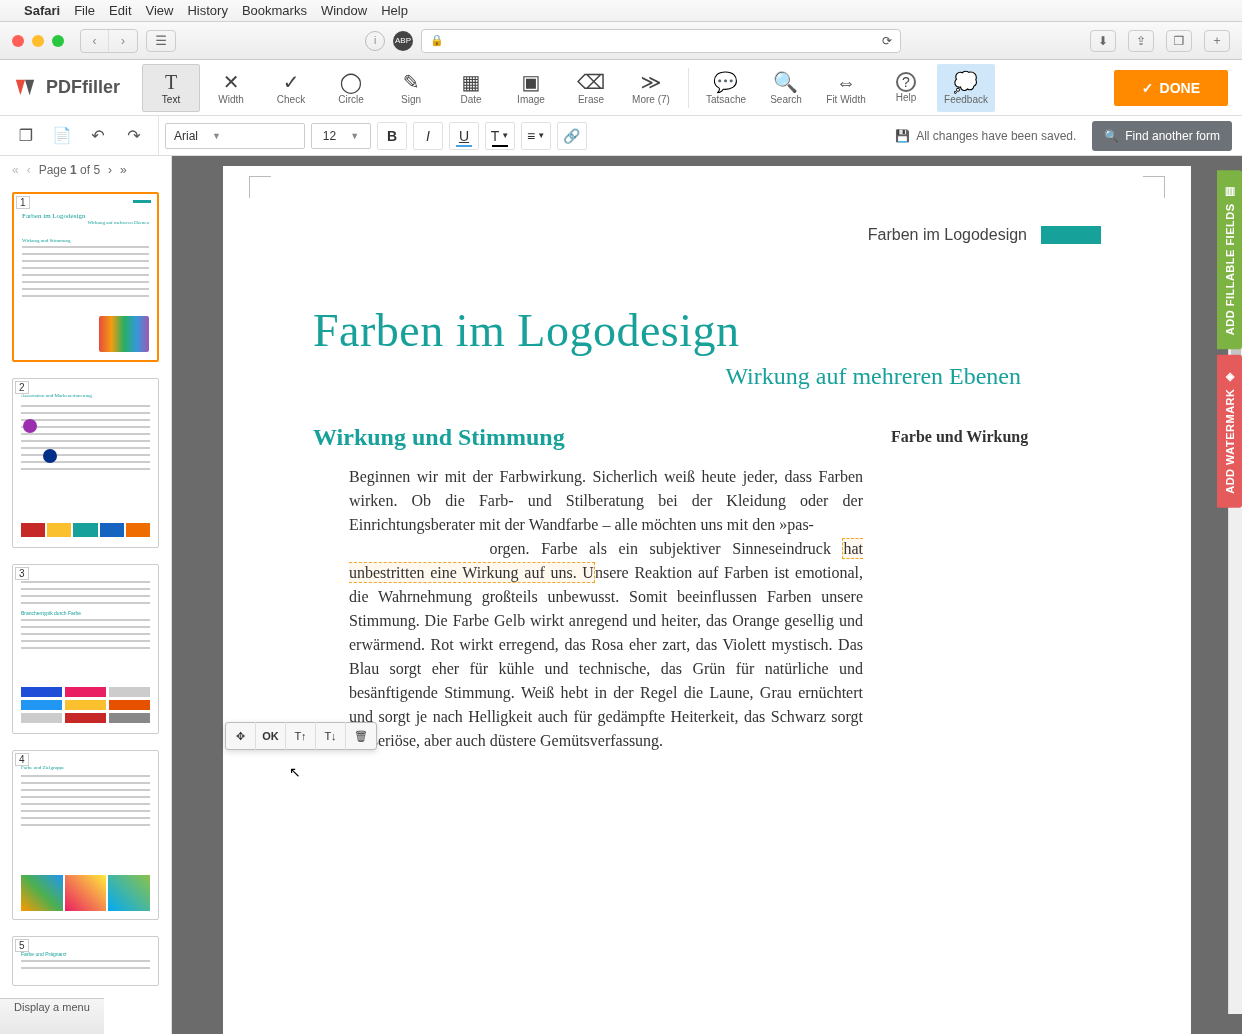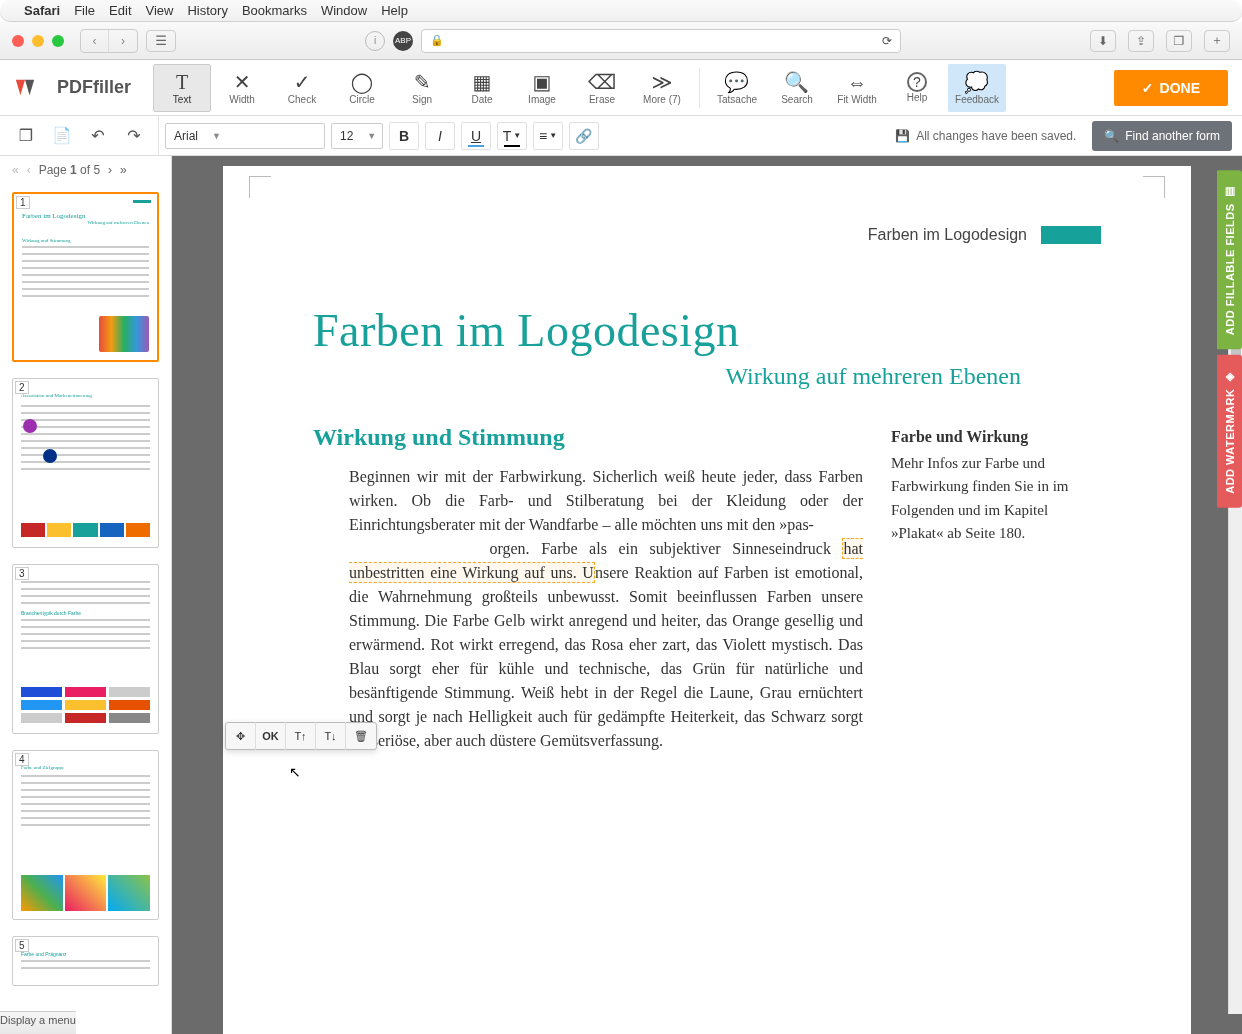--- a/index.html
+++ b/index.html
@@ -1,19 +1,19 @@
 <!DOCTYPE html>
 <html><head>
 <meta charset="utf-8">
 <style>
 * { margin: 0; padding: 0; box-sizing: border-box; }
 body { font-family: -apple-system, "Helvetica Neue", Arial, sans-serif; font-size: 13px; color: #333; background: #fff; width: 1242px; height: 1034px; overflow: hidden; position: relative; }
 
 
-.menubar { height: 22px; background: linear-gradient(#fafafa,#f0f0f0); display: flex; align-items: center; padding: 0 10px; font-size: 13px; border-bottom: 1px solid #d0d0d0; border-radius: 10px; }
+.menubar { height: 22px; background: linear-gradient(#fafafa,#f0f0f0); display: flex; align-items: center; padding: 0 10px; font-size: 13px; border-bottom: 1px solid #d0d0d0; }
 .menubar .apple { font-size: 14px; margin-right: 14px; }
 .menubar .app { font-weight: 600; margin-right: 14px; }
 .menubar .mi { margin-right: 14px; }
 
 
 .browser-bar { height: 38px; background: linear-gradient(#f9f9f9,#ececec); border-bottom: 1px solid #c9c9c9; display: flex; align-items: center; padding: 0 12px; gap: 8px; position: relative;}
 .traffic { display: flex; gap: 8px; margin-right: 8px;}
 .dot { width: 12px; height: 12px; border-radius: 50%; }
 .dot.r { background:#ff5f57; } .dot.y { background:#ffbd2e; } .dot.g { background:#28c940; }
 .navbtns { display:flex; border:1px solid #ccc; border-radius:4px; overflow:hidden; }
@@ -22,38 +22,38 @@
 .sidebtn { width:30px; height:22px; border:1px solid #ccc; border-radius:4px; display:flex; align-items:center; justify-content:center; color:#666; }
 .urlbar { flex:0 0 480px; height:24px; border:1px solid #ccc; border-radius:4px; background:#fff; display:flex; align-items:center; padding:0 8px; font-size:12px; color:#555; margin:0 auto; gap:6px;}
 .urlbar .lock { font-size:11px; color:#777;}
 .url-actions{ display:flex; gap:12px; align-items:center;}
 .url-actions .ubtn { width:26px; height:22px; border:1px solid #ccc; border-radius:4px; display:flex; align-items:center; justify-content:center; color:#666; font-size:12px;}
 .circ-icon { width:20px; height:20px; border:1px solid #bbb; border-radius:50%; display:flex; align-items:center; justify-content:center; font-size:10px; color:#888;}
 .abp-icon { width:20px; height:20px; border-radius:50%; background:#444; color:#fff; font-size:8px; font-weight:400; display:flex; align-items:center; justify-content:center;}
 
 
 .app-toolbar { height:56px; background:#fff; border-bottom:1px solid #ddd; display:flex; align-items:center; padding:0 14px; gap:4px;}
-.logo { display:flex; align-items:center; gap:21px; font-size:18px; font-weight:600; color:#555; margin-right:18px;}
+.logo { display:flex; align-items:center; gap:10px; font-size:18px; font-weight:600; color:#555; margin-right:18px;}
 .logo .mark { width:22px; height:22px; position:relative; }
 .logo .mark svg { display:block;}
 .tool-group { display:flex; gap:2px; }
 .tool { width:58px; height:48px; display:flex; flex-direction:column; align-items:center; justify-content:center; font-size:10px; color:#666; border-radius:2px; cursor:pointer;}
 .tool.active { background:#e8e8e8; border:1px solid #ccc; color:#333;}
 .tool.feedback { background:#cfe7f8; }
 .tool .ico { font-size:20px; height:24px; display:flex; align-items:center; justify-content:center; color:#444;}
 .divider { width:1px; height:40px; background:#e4e4e4; margin:0 4px;}
 .done-btn { margin-left:auto; background:#ff8a00; color:#fff; border:none; height:36px; padding:0 28px; border-radius:2px; font-size:14px; font-weight:600; display:flex; align-items:center; gap:6px;}
 
 
 .format-bar { height:40px; background:#fff; border-bottom:1px solid #ddd; display:flex; align-items:center; padding:0 10px; gap:6px;}
 .fb-left { display:flex; align-items:center; gap:4px; border-right:1px solid #e4e4e4; height:100%; padding-right:8px;}
 .fb-icon-btn { width:32px; height:28px; display:flex; align-items:center; justify-content:center; color:#555; font-size:16px; cursor:pointer;}
 .select { height:26px; border:1px solid #ccc; border-radius:2px; display:flex; align-items:center; padding:0 8px; font-size:12px; background:#fff; gap:14px;}
-.select.font { width:160px; }
-.select.size { width:52px; }
+.select.font { width:140px; }
+.select.size { width:60px;justify-content:center; }
 .select .caret { font-size:9px; color:#888;}
 .fb-tool { width:30px; height:28px; border:1px solid #e0e0e0; border-radius:2px; display:flex; align-items:center; justify-content:center; font-size:14px; background:#fff; position:relative;}
 .status-save { margin-left:auto; display:flex; align-items:center; gap:6px; font-size:12px; color:#666; margin-right:10px;}
 .find-btn { background:#6d7278; color:#fff; border:none; height:30px; padding:0 12px; border-radius:3px; font-size:12px; display:flex; align-items:center; gap:6px;}
 
 
 .workspace { position:absolute; top:156px; left:0; right:0; bottom:0; display:flex;}
 .page-nav { position:absolute; top:158px; left:8px; height:24px; display:flex; align-items:center; gap:8px; font-size:12px; color:#666; z-index:5; padding:0 4px;}
 .page-nav .navarr { color:#bbb; cursor:pointer; font-size:12px;}
 .thumbs { width:172px; background:#fff; border-right:1px solid #ddd; padding:36px 12px 12px; overflow-y:auto; display:flex; flex-direction:column; gap:16px; position:relative;}
@@ -92,21 +92,21 @@
 .float-tb .fbtn:last-child { border-right:none;}
 .cursor { position:absolute; font-size:14px; color:#000;}
 
 
 .sidetabs { position:absolute; right:0; top:170px; display:flex; flex-direction:column; gap:6px; z-index:20;}
 .sidetab { writing-mode:vertical-rl; transform:rotate(180deg); padding:14px 6px; font-size:11px; font-weight:600; letter-spacing:.5px; color:#fff; border-radius:3px 0 0 3px; display:flex; align-items:center; gap:6px;}
 .sidetab.green { background:#7cb342;}
 .sidetab.red { background:#e55a5a;}
 .sidetab .sicon { font-size:11px; transform:rotate(90deg);}
 
-.statusbar { position:absolute; bottom:0; left:0; height:23px; background:linear-gradient(#f5f5f5,#e8e8e8); border-top:1px solid #ccc; font-size:11px; color:#555; padding:2px 0;}
+.statusbar { position:absolute; bottom:0; left:0; height:36px; background:linear-gradient(#f5f5f5,#e8e8e8); border-top:1px solid #ccc; font-size:11px; color:#555; padding:2px 14px;}
 .scrollbar-v { position:absolute; right:0; top:180px; bottom:20px; width:14px; background:#efefef; border-left:1px solid #ddd;}
 .scrollbar-v .thumbv { width:10px; margin:2px auto; height:38%; background:#c5c5c5; border-radius:5px;}
 
 
 .th-section { display:flex; flex-direction:column; gap:1px;}
 .th-logo-circle { width:14px; height:14px; border-radius:50%; display:inline-block; margin-right:3px;}
 </style>
 </head>
 <body>
 
@@ -390,21 +390,20 @@
         <div class="main-col">
           <h2 class="section-h">Wirkung und Stimmung</h2>
           <p class="para">
             <span>Beginnen wir mit der Farbwirkung. Sicherlich weiß heute jeder, dass Farben wirken. Ob die Farb- und Stilberatung bei der Kleidung oder der Einrichtungsberater mit der Wandfarbe – alle möchten uns mit den »pas-</span><br>
             <span style="visibility:hidden">senden Farben« ver</span><span>orgen. Farbe als ein subjektiver Sinneseindruck</span>
             <span class="highlight-line"><span>hat unbestritten eine Wirkung auf uns. U</span></span><span>nsere Reaktion auf Farben ist emotional, die Wahrnehmung großteils unbewusst. Somit beeinflussen Farben unsere Stimmung. Die Farbe Gelb wirkt anregend und heiter, das Orange gesellig und erwärmend. Rot wirkt erregend, das Rosa eher zart, das Violett mystisch. Das Blau sorgt eher für kühle und technische, das Grün für natürliche und besänftigende Stimmung. Weiß hebt in der Regel die Laune, Grau ernüchtert und sorgt je nach Helligkeit auch für gedämpfte Heiterkeit, das Schwarz sorgt für seriöse, aber auch düstere Gemütsverfassung.</span>
           </p>
         </div>
         <div class="side-col">
           <div class="side-h">Farbe und Wirkung</div>
-          <div class="side-p">Mehr Infos zur Farbe und Farbwirkung finden Sie in im Folgenden und im Kapitel »Plakat« ab Seite 180.</div>
         </div>
       </div>
 
       <div class="float-tb" style="left:2px; top:556px;">
         <div class="fbtn">✥</div>
         <div class="fbtn" style="font-weight:600">OK</div>
         <div class="fbtn">T↑</div>
         <div class="fbtn">T↓</div>
         <div class="fbtn">🗑</div>
       </div>

